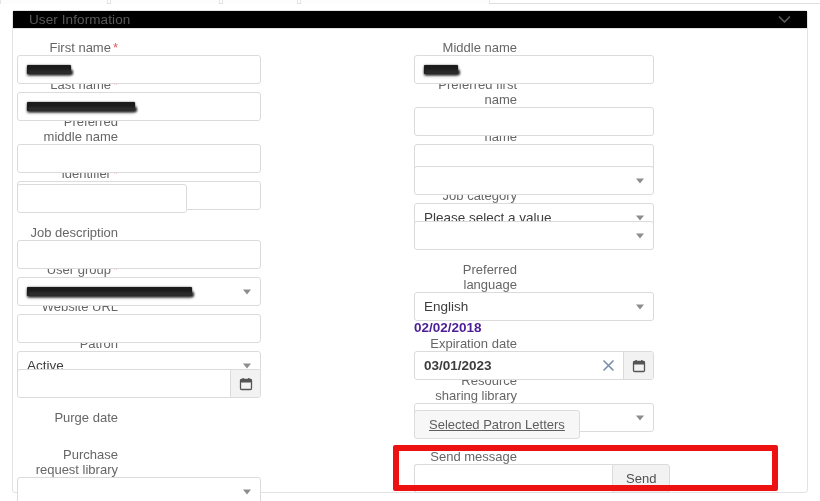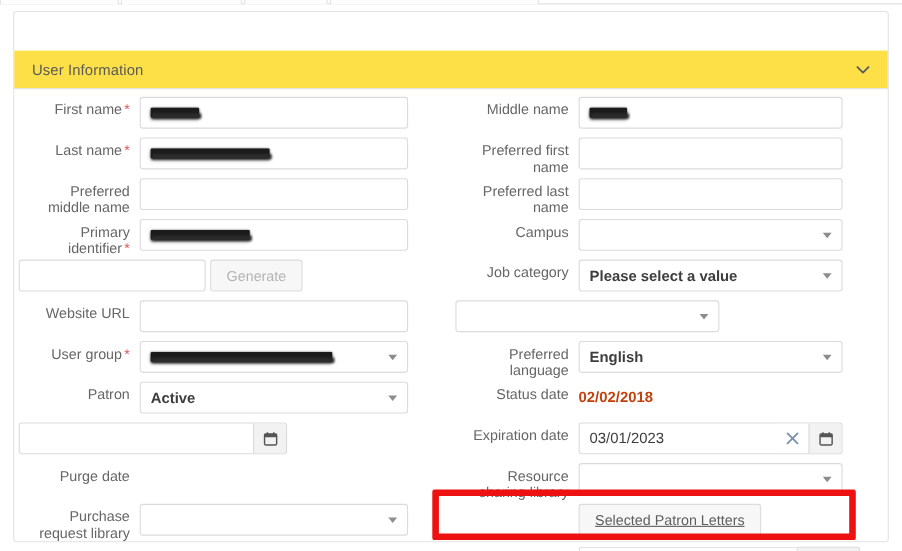--- a/index.html
+++ b/index.html
@@ -29,27 +29,26 @@
   
   .panel {
     position: absolute;
     left: 12px; top: 10px;
     width: 796px; height: 483px;
     background: #ffffff;
     border: 1px solid #e3e3e3;
     border-radius: 3px;
   }
   .panel-header {
-    height: 35px;
-    background: #fde047;
+    height: 18px;
+    background: #000000;
     border-bottom: 1px solid #e3e3e3;
     display: flex;
     align-items: center;
     padding: 0 12px 0 16px;
-    margin-top: 35px;
   }
   .panel-title {
     font-size: 13.5px;
     color: #5a5a5a;
     font-weight: 400;
     letter-spacing: .1px;
     flex: 1;
   }
   .chevron {
     width: 22px; height: 22px;
@@ -66,20 +65,21 @@
   .cols { display: flex; }
   .col { width: 398px; }
   .col.left  { padding-left: 4px; }
   .col.right { padding-left: 4px; }
 
   .row {
     display: flex;
     align-items: flex-start;
     height: 34px;
     margin-bottom: 3px;
+    flex-direction: column;
   }
 
   .lbl {
     width: 110px;
     text-align: right;
     font-size: 13px;
     color: #666666;
     line-height: 15px;
     padding-top: 4px;
     padding-right: 9px;
@@ -112,21 +112,21 @@
   .sel {
     width: 244px; height: 29px;
     border: 1px solid #dbdbdb;
     border-radius: 3px;
     background: #ffffff;
     display: flex;
     align-items: center;
     padding: 0 9px;
     font-size: 13.5px;
     color: #3d3d3d;
-    font-weight: bold;
+    font-weight: normal;
     position: relative;
     cursor: pointer;
   }
   .col.right .sel { width: 240px; }
   .caret {
     position: absolute; right: 9px; top: 50%;
     transform: translateY(-50%);
     width: 0; height: 0;
     border-left: 4px solid transparent;
     border-right: 4px solid transparent;
@@ -140,36 +140,36 @@
     border-radius: 3px;
     display: flex; align-items: stretch;
     background: #fff;
     overflow: hidden;
   }
   .col.right .datewrap { width: 240px; }
   .datewrap .dval {
     flex: 1;
     display: flex; align-items: center;
     padding: 0 9px;
-    font-size: 13.5px; color: #3d3d3d; font-weight: normal;
+    font-size: 13.5px; color: #3d3d3d; font-weight: bold;
   }
   .iconbtn {
     width: 30px;
     display: flex; align-items: center; justify-content: center;
     cursor: pointer;
     background: #ffffff;
   }
   .iconbtn.grey {
     background: #f2f2f2;
     border-left: 1px solid #dbdbdb;
   }
 
   
   .static {
-    font-size: 13.5px; color: #c2410c; font-weight: bold;
+    font-size: 13.5px; color: #4c1d95; font-weight: bold;
     padding-top: 6px;
   }
 
   
   .redact {
     display: inline-block;
     height: 9px;
     background: #1b1b1b;
     border-radius: 1px;
     box-shadow: 0 2px 3px rgba(0,0,0,.45), 0 0 2px rgba(0,0,0,.6);
@@ -298,37 +298,44 @@
             <div class="lbl">Primary<br>identifier<span class="req">*</span></div>
             <div class="ctl">
               <div class="inp">
                 <span class="redact" style="width:90px"></span>
               </div>
             </div>
           </div>
           <div class="row">
             <div class="ctl">
               <div class="inp" style="width:170px"></div>
-              <div class="btn attached disabled" style="left:174px">Generate</div>
+            </div>
+          </div>
+          <div class="row">
+            <div class="lbl">Job description</div>
+            <div class="ctl">
+              <div class="inp">
+                <span></span>
+              </div>
+            </div>
+          </div>
+          <div class="row">
+            <div class="lbl">User group<span class="req">*</span></div>
+            <div class="ctl">
+              <div class="sel">
+                <span class="redact" style="width:165px"></span>
+                <span class="caret"></span>
+              </div>
             </div>
           </div>
           <div class="row">
             <div class="lbl">Website URL</div>
             <div class="ctl">
               <div class="inp">
                 <span></span>
-              </div>
-            </div>
-          </div>
-          <div class="row">
-            <div class="lbl">User group<span class="req">*</span></div>
-            <div class="ctl">
-              <div class="sel">
-                <span class="redact" style="width:165px"></span>
-                <span class="caret"></span>
               </div>
             </div>
           </div>
           <div class="row">
             <div class="lbl">Patron</div>
             <div class="ctl">
               <div class="sel">
                 <span>Active</span>
                 <span class="caret"></span>
               </div>

